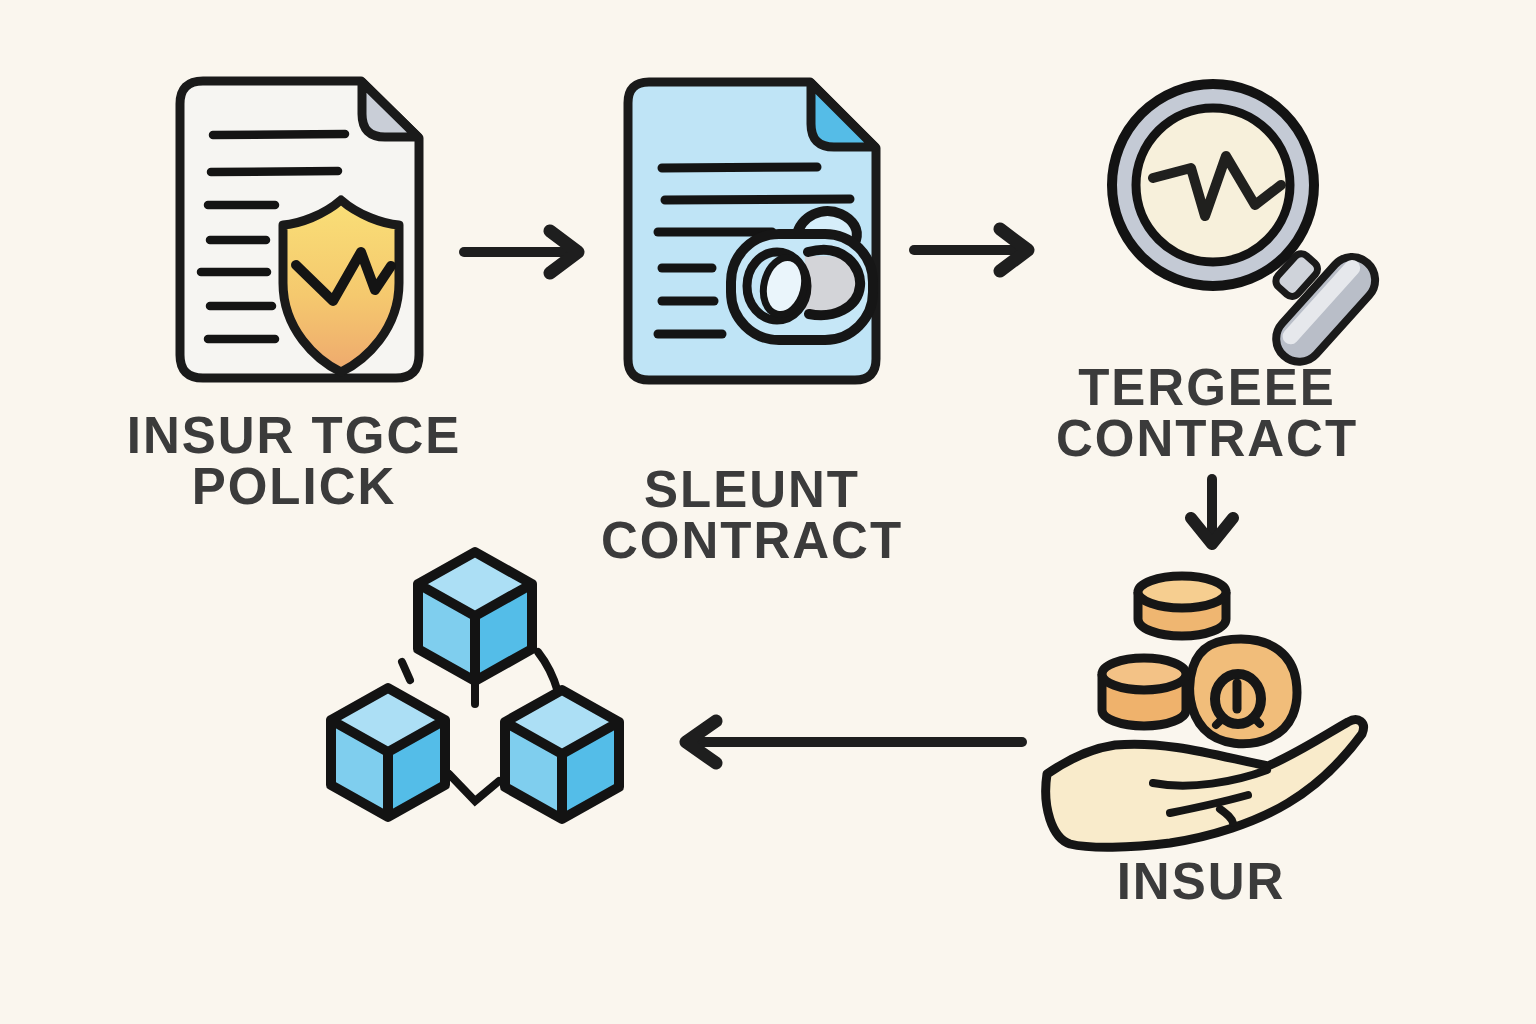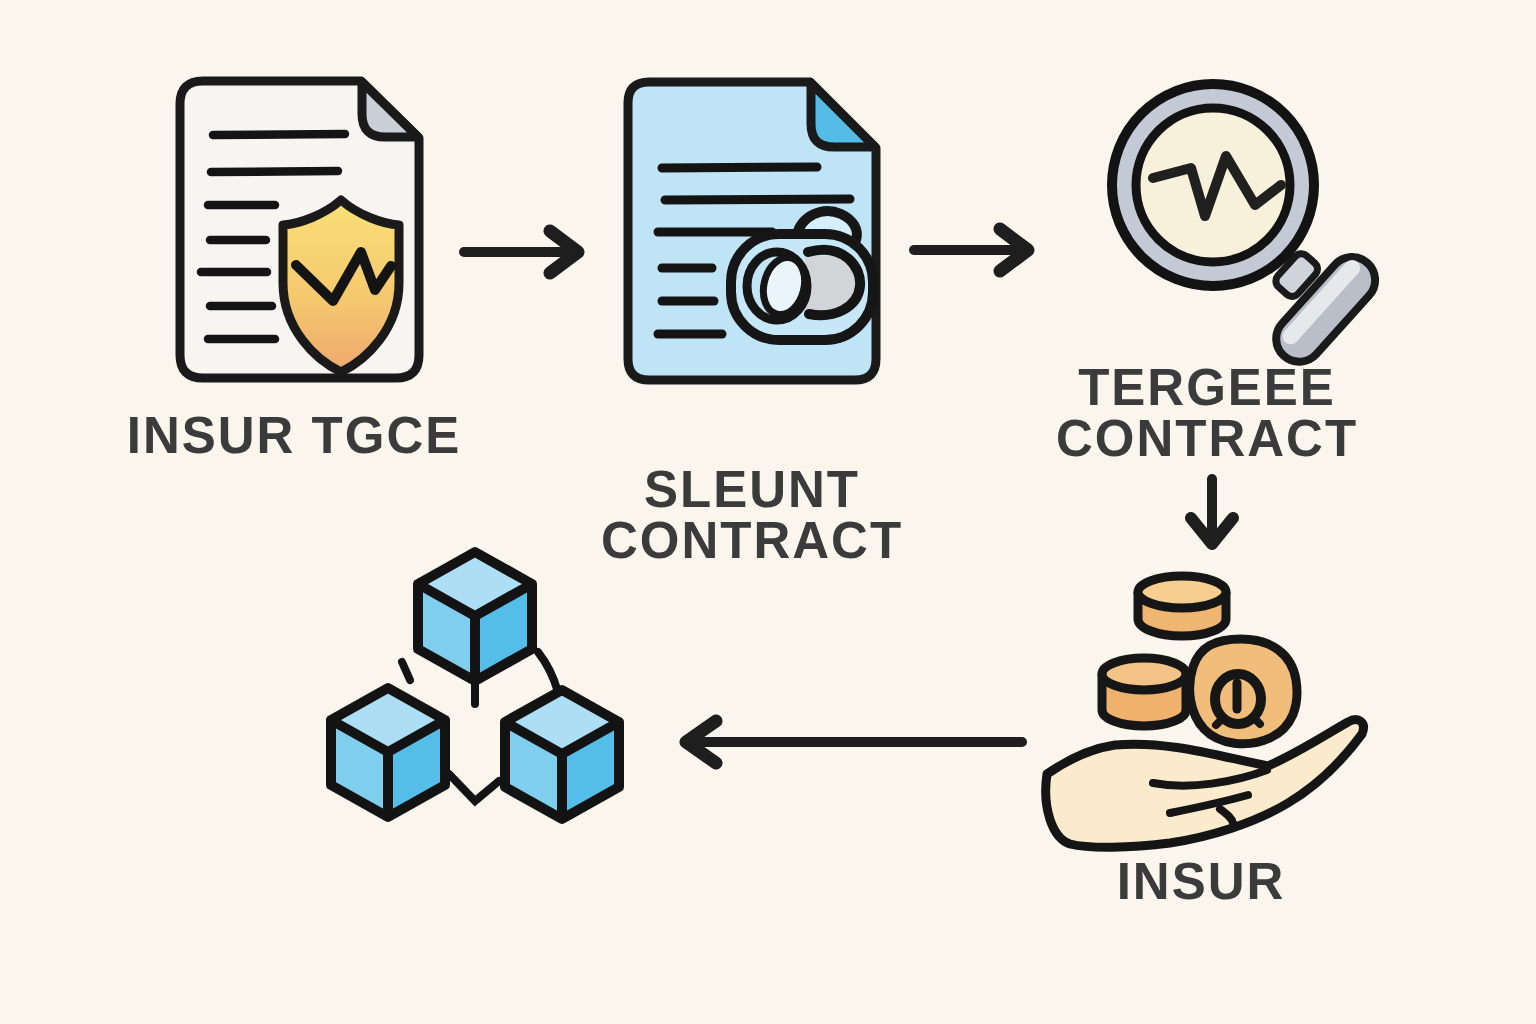--- a/index.html
+++ b/index.html
@@ -35,20 +35,21 @@
         <line x1="36" y1="200" x2="102" y2="200"></line>
         <line x1="45" y1="234" x2="107" y2="234"></line>
         <line x1="43" y1="267" x2="110" y2="267"></line>
       </g>
       <path d="M176,128 C193,143 218,152 234,153 L234,211 C234,257 201,288 176,300 C151,288 118,257 118,211 L118,153 C134,152 159,143 176,128 Z" fill="url(#shieldG)" stroke="#1A1A1A" stroke-width="9" stroke-linejoin="round"></path>
       <polyline points="131,193 168,229 196,180 210,218 226,194" fill="none" stroke="#141414" stroke-width="10" stroke-linecap="round" stroke-linejoin="round"></polyline>
     </svg>
   </figure>
   <div class="label" style="left:118px;top:410px;width:352px;">
     <span>INSUR TGCE</span>
+    <span>POLICK</span>
   </div>
 
   <svg class="node" style="left:458px;top:224px;" width="140" height="56" viewBox="0 0 140 56">
     <line x1="6" y1="28" x2="112" y2="28" stroke="#1E1E1E" stroke-width="10" stroke-linecap="round"></line>
     <polyline points="92,7 120,28 92,49" fill="none" stroke="#1E1E1E" stroke-width="13" stroke-linecap="round" stroke-linejoin="round"></polyline>
   </svg>
 
   <figure class="node" style="left:612px;top:72px;">
     <svg width="278" height="318" viewBox="0 0 278 318">
       <path d="M37,10 H198 L264,76 V287 Q264,308 243,308 H37 Q16,308 16,287 V31 Q16,10 37,10 Z" fill="#BFE4F6" stroke="#1A1A1A" stroke-width="9" stroke-linejoin="round"></path>

